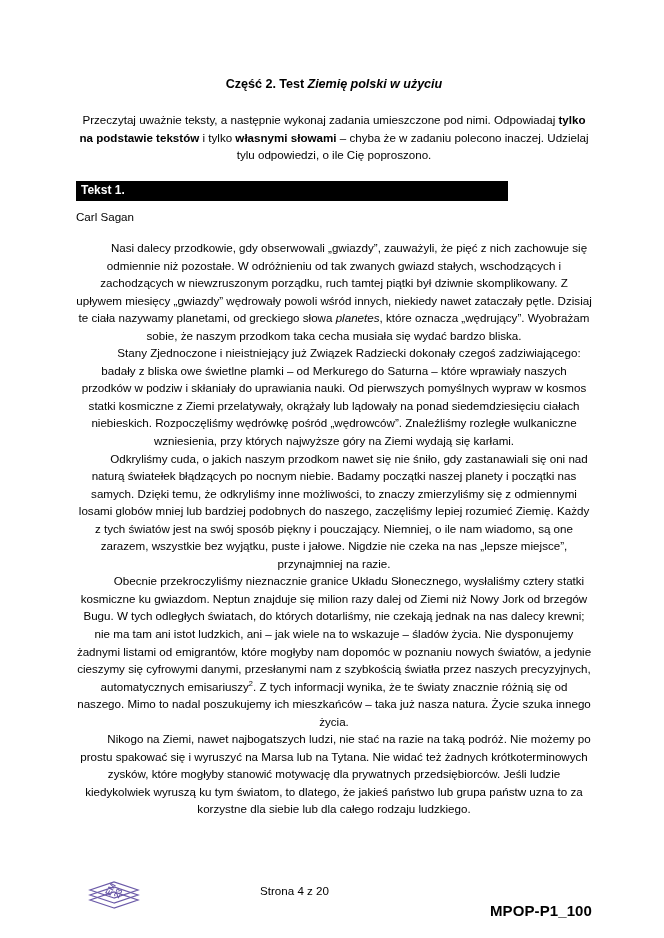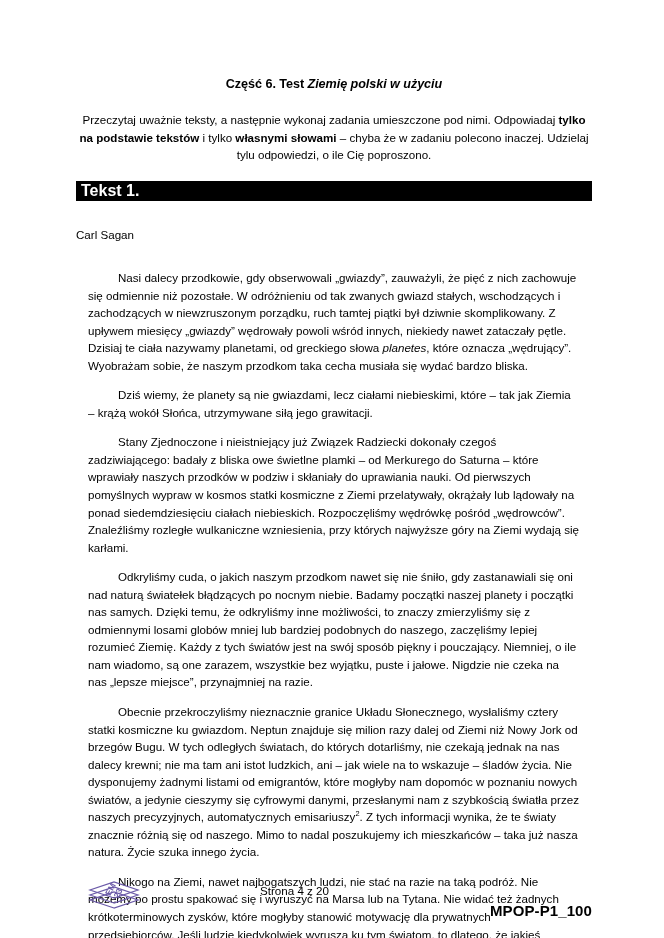--- a/index.html
+++ b/index.html
@@ -49,31 +49,31 @@
     line-height: 17.6px;
     text-align: center;
   }
   .intro b { font-weight: bold; }
 
   
   .section-bar {
     margin-top: 17px;
     background: #000000;
     color: #ffffff;
-    font-size: 16px;
+    font-size: 12px;
     font-weight: bold;
     line-height: 15px;
     padding: 2px 0 3px 5px;
-    width: 516px;
+    width: 432px;
     box-sizing: border-box;
   }
 
   
   .author-block {
-    margin-top: 25px;
+    margin-top: 7px;
     font-size: 11.6px;
     line-height: 17.2px;
   }
   .author-name { display: block; }
   .work-title {
     display: block;
     font-weight: bold;
     font-style: italic;
   }
   sup {
@@ -85,23 +85,23 @@
   }
 
   
   .body-text {
     margin: 0;
     padding-top: 14px;
     font-size: 11.6px;
     line-height: 17.55px;
   }
   .body-text p {
-    margin: 12px;
+    margin: 0;
     text-indent: 30px;
-    text-align: left;
+    text-align: center;
   }
   .body-text p i { font-style: italic; }
 
   
   .footer {
     position: absolute;
     left: 0;
     top: 872px;
     width: 664px;
     height: 66px;
@@ -131,44 +131,41 @@
   }
 </style>
 </head>
 <body>
 
 <div class="page">
 
   <div class="content">
 
     <h1 class="doc-title">
-      <span>Część 6. Test </span><span class="italic-part">Ziemię polski w użyciu</span>
+      <span>Część 2. Test </span><span class="italic-part">Ziemię polski w użyciu</span>
     </h1>
 
     <p class="intro">
       <span>Przeczytaj uważnie teksty, a następnie wykonaj zadania umieszczone pod nimi. Odpowiadaj </span><b>tylko na podstawie tekstów</b><span> i tylko </span><b>własnymi słowami</b><span> – chyba że w zadaniu polecono inaczej. Udzielaj tylu odpowiedzi, o ile Cię poproszono.</span>
     </p>
 
     <div class="section-bar">
       <span>Tekst 1.</span>
     </div>
 
     <div class="author-block">
       <span class="author-name">Carl Sagan</span>
     </div>
 
     <div class="body-text">
 
       <p>
         <span>Nasi dalecy przodkowie, gdy obserwowali „gwiazdy”, zauważyli, że pięć z nich zachowuje się odmiennie niż pozostałe. W odróżnieniu od tak zwanych gwiazd stałych, wschodzących i zachodzących w niewzruszonym porządku, ruch tamtej piątki był dziwnie skomplikowany. Z upływem miesięcy „gwiazdy” wędrowały powoli wśród innych, niekiedy nawet zataczały pętle. Dzisiaj te ciała nazywamy planetami, od greckiego słowa </span><i>planetes</i><span>, które oznacza „wędrujący”. Wyobrażam sobie, że naszym przodkom taka cecha musiała się wydać bardzo bliska.</span>
       </p>
 
-      <p>
-        <span>Dziś wiemy, że planety są nie gwiazdami, lecz ciałami niebieskimi, które – tak jak Ziemia – krążą wokół Słońca, utrzymywane siłą jego grawitacji.</span>
-      </p>
 
       <p>
         <span>Stany Zjednoczone i nieistniejący już Związek Radziecki dokonały czegoś zadziwiającego: badały z bliska owe świetlne plamki – od Merkurego do Saturna – które wprawiały naszych przodków w podziw i skłaniały do uprawiania nauki. Od pierwszych pomyślnych wypraw w kosmos statki kosmiczne z Ziemi przelatywały, okrążały lub lądowały na ponad siedemdziesięciu ciałach niebieskich. Rozpoczęliśmy wędrówkę pośród „wędrowców”. Znaleźliśmy rozległe wulkaniczne wzniesienia, przy których najwyższe góry na Ziemi wydają się karłami.</span>
       </p>
 
       <p>
         <span>Odkryliśmy cuda, o jakich naszym przodkom nawet się nie śniło, gdy zastanawiali się oni nad naturą światełek błądzących po nocnym niebie. Badamy początki naszej planety i początki nas samych. Dzięki temu, że odkryliśmy inne możliwości, to znaczy zmierzyliśmy się z odmiennymi losami globów mniej lub bardziej podobnych do naszego, zaczęliśmy lepiej rozumieć Ziemię. Każdy z tych światów jest na swój sposób piękny i pouczający. Niemniej, o ile nam wiadomo, są one zarazem, wszystkie bez wyjątku, puste i jałowe. Nigdzie nie czeka na nas „lepsze miejsce”, przynajmniej na razie.</span>
       </p>
 
       <p>

